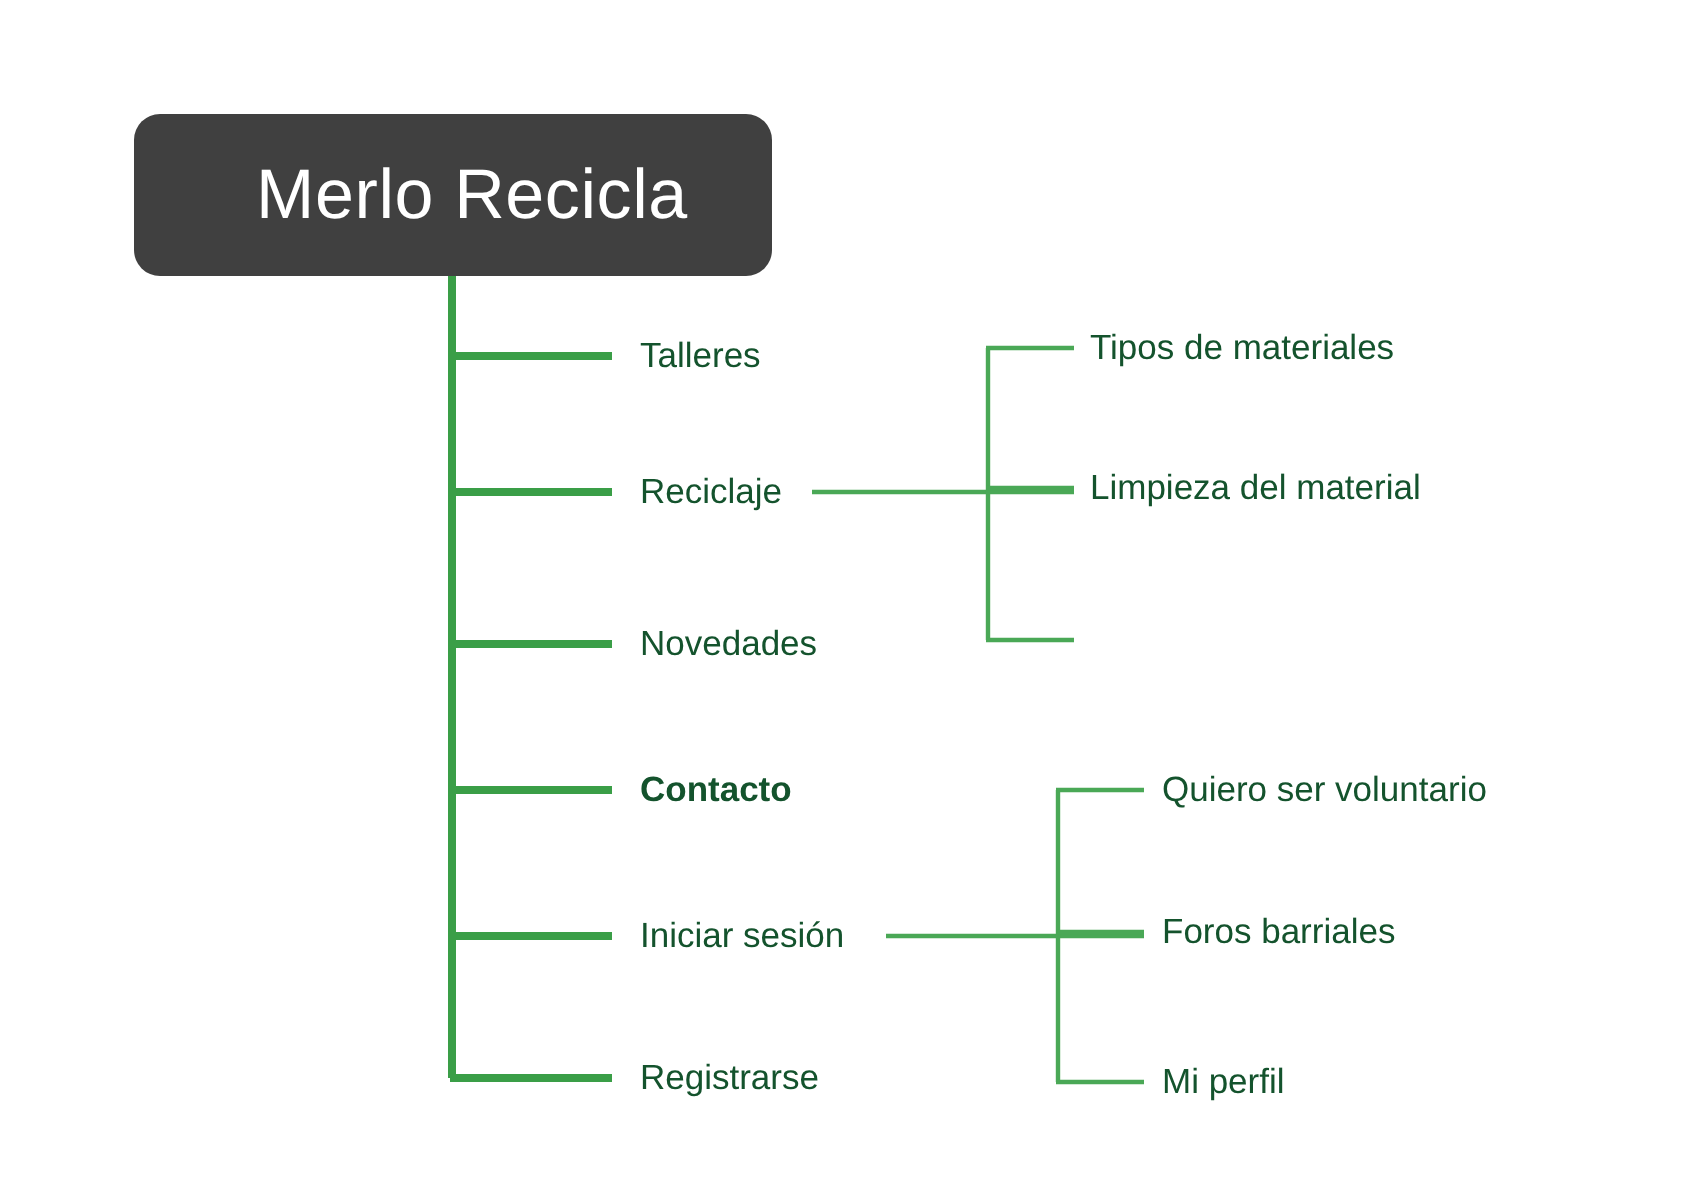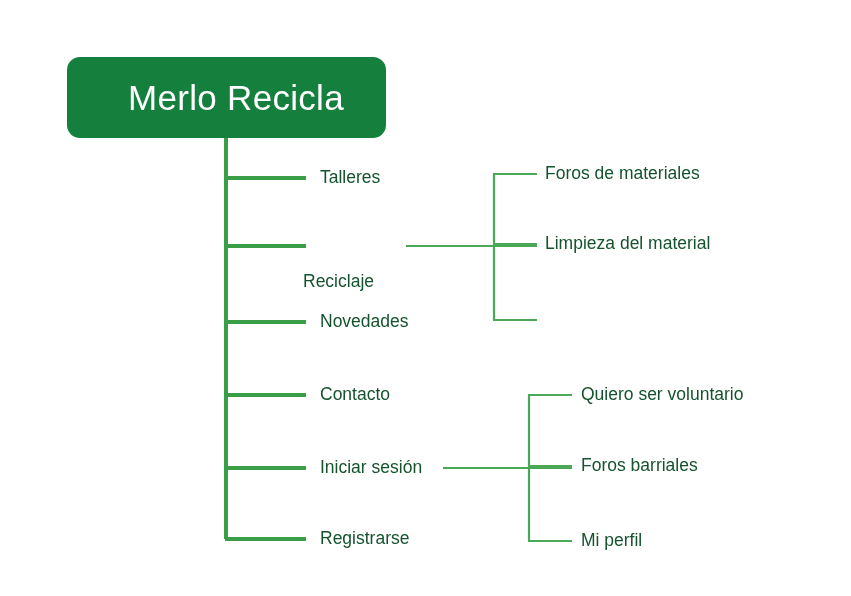--- a/index.html
+++ b/index.html
@@ -34,21 +34,21 @@
     pointer-events: none;
   }
 
   
   .root-node {
     position: absolute;
     left: 67px;
     top: 57px;
     width: 319px;
     height: 81px;
-    background: #15803d;
+    background: #404040;
     border-radius: 13px;
     display: flex;
     align-items: center;
     justify-content: center;
     box-sizing: border-box;
     padding-left: 19px;
   }
   .root-node-label {
     color: #ffffff;
     font-size: 35px;
@@ -98,26 +98,26 @@
     <line x1="528" y1="395" x2="572" y2="395" stroke="#4aa856" stroke-width="2.2"></line>
     <line x1="528" y1="466" x2="572" y2="466" stroke="#4aa856" stroke-width="2.2"></line>
     <line x1="528" y1="541" x2="572" y2="541" stroke="#4aa856" stroke-width="2.2"></line>
   </svg>
 
   <div class="root-node">
     <span class="root-node-label">Merlo Recicla</span>
   </div>
 
   <div class="node-label level-1" style="left:320px; top:178px;">Talleres</div>
-  <div class="node-label level-1" style="left:303px; top:246px;margin-top:36px;">Reciclaje</div>
+  <div class="node-label level-1" style="left:320px; top:246px;">Reciclaje</div>
   <div class="node-label level-1" style="left:320px; top:322px;text-align:center;">Novedades</div>
-  <div class="node-label level-1" style="left:320px; top:395px;">Contacto</div>
+  <div class="node-label level-1" style="left:320px; top:395px;font-weight:bold;">Contacto</div>
   <div class="node-label level-1" style="left:320px; top:468px;">Iniciar sesión</div>
   <div class="node-label level-1" style="left:320px; top:539px;">Registrarse</div>
 
-  <div class="node-label level-2" style="left:545px; top:174px;">Foros de materiales</div>
+  <div class="node-label level-2" style="left:545px; top:174px;">Tipos de materiales</div>
   <div class="node-label level-2" style="left:545px; top:244px;">Limpieza del material</div>
 
   <div class="node-label level-2" style="left:581px; top:466px;">Foros barriales</div>
   <div class="node-label level-2" style="left:581px; top:395px;">Quiero ser voluntario</div>
   <div class="node-label level-2" style="left:581px; top:541px;">Mi perfil</div>
 
 </div>
 
 </body></html>

